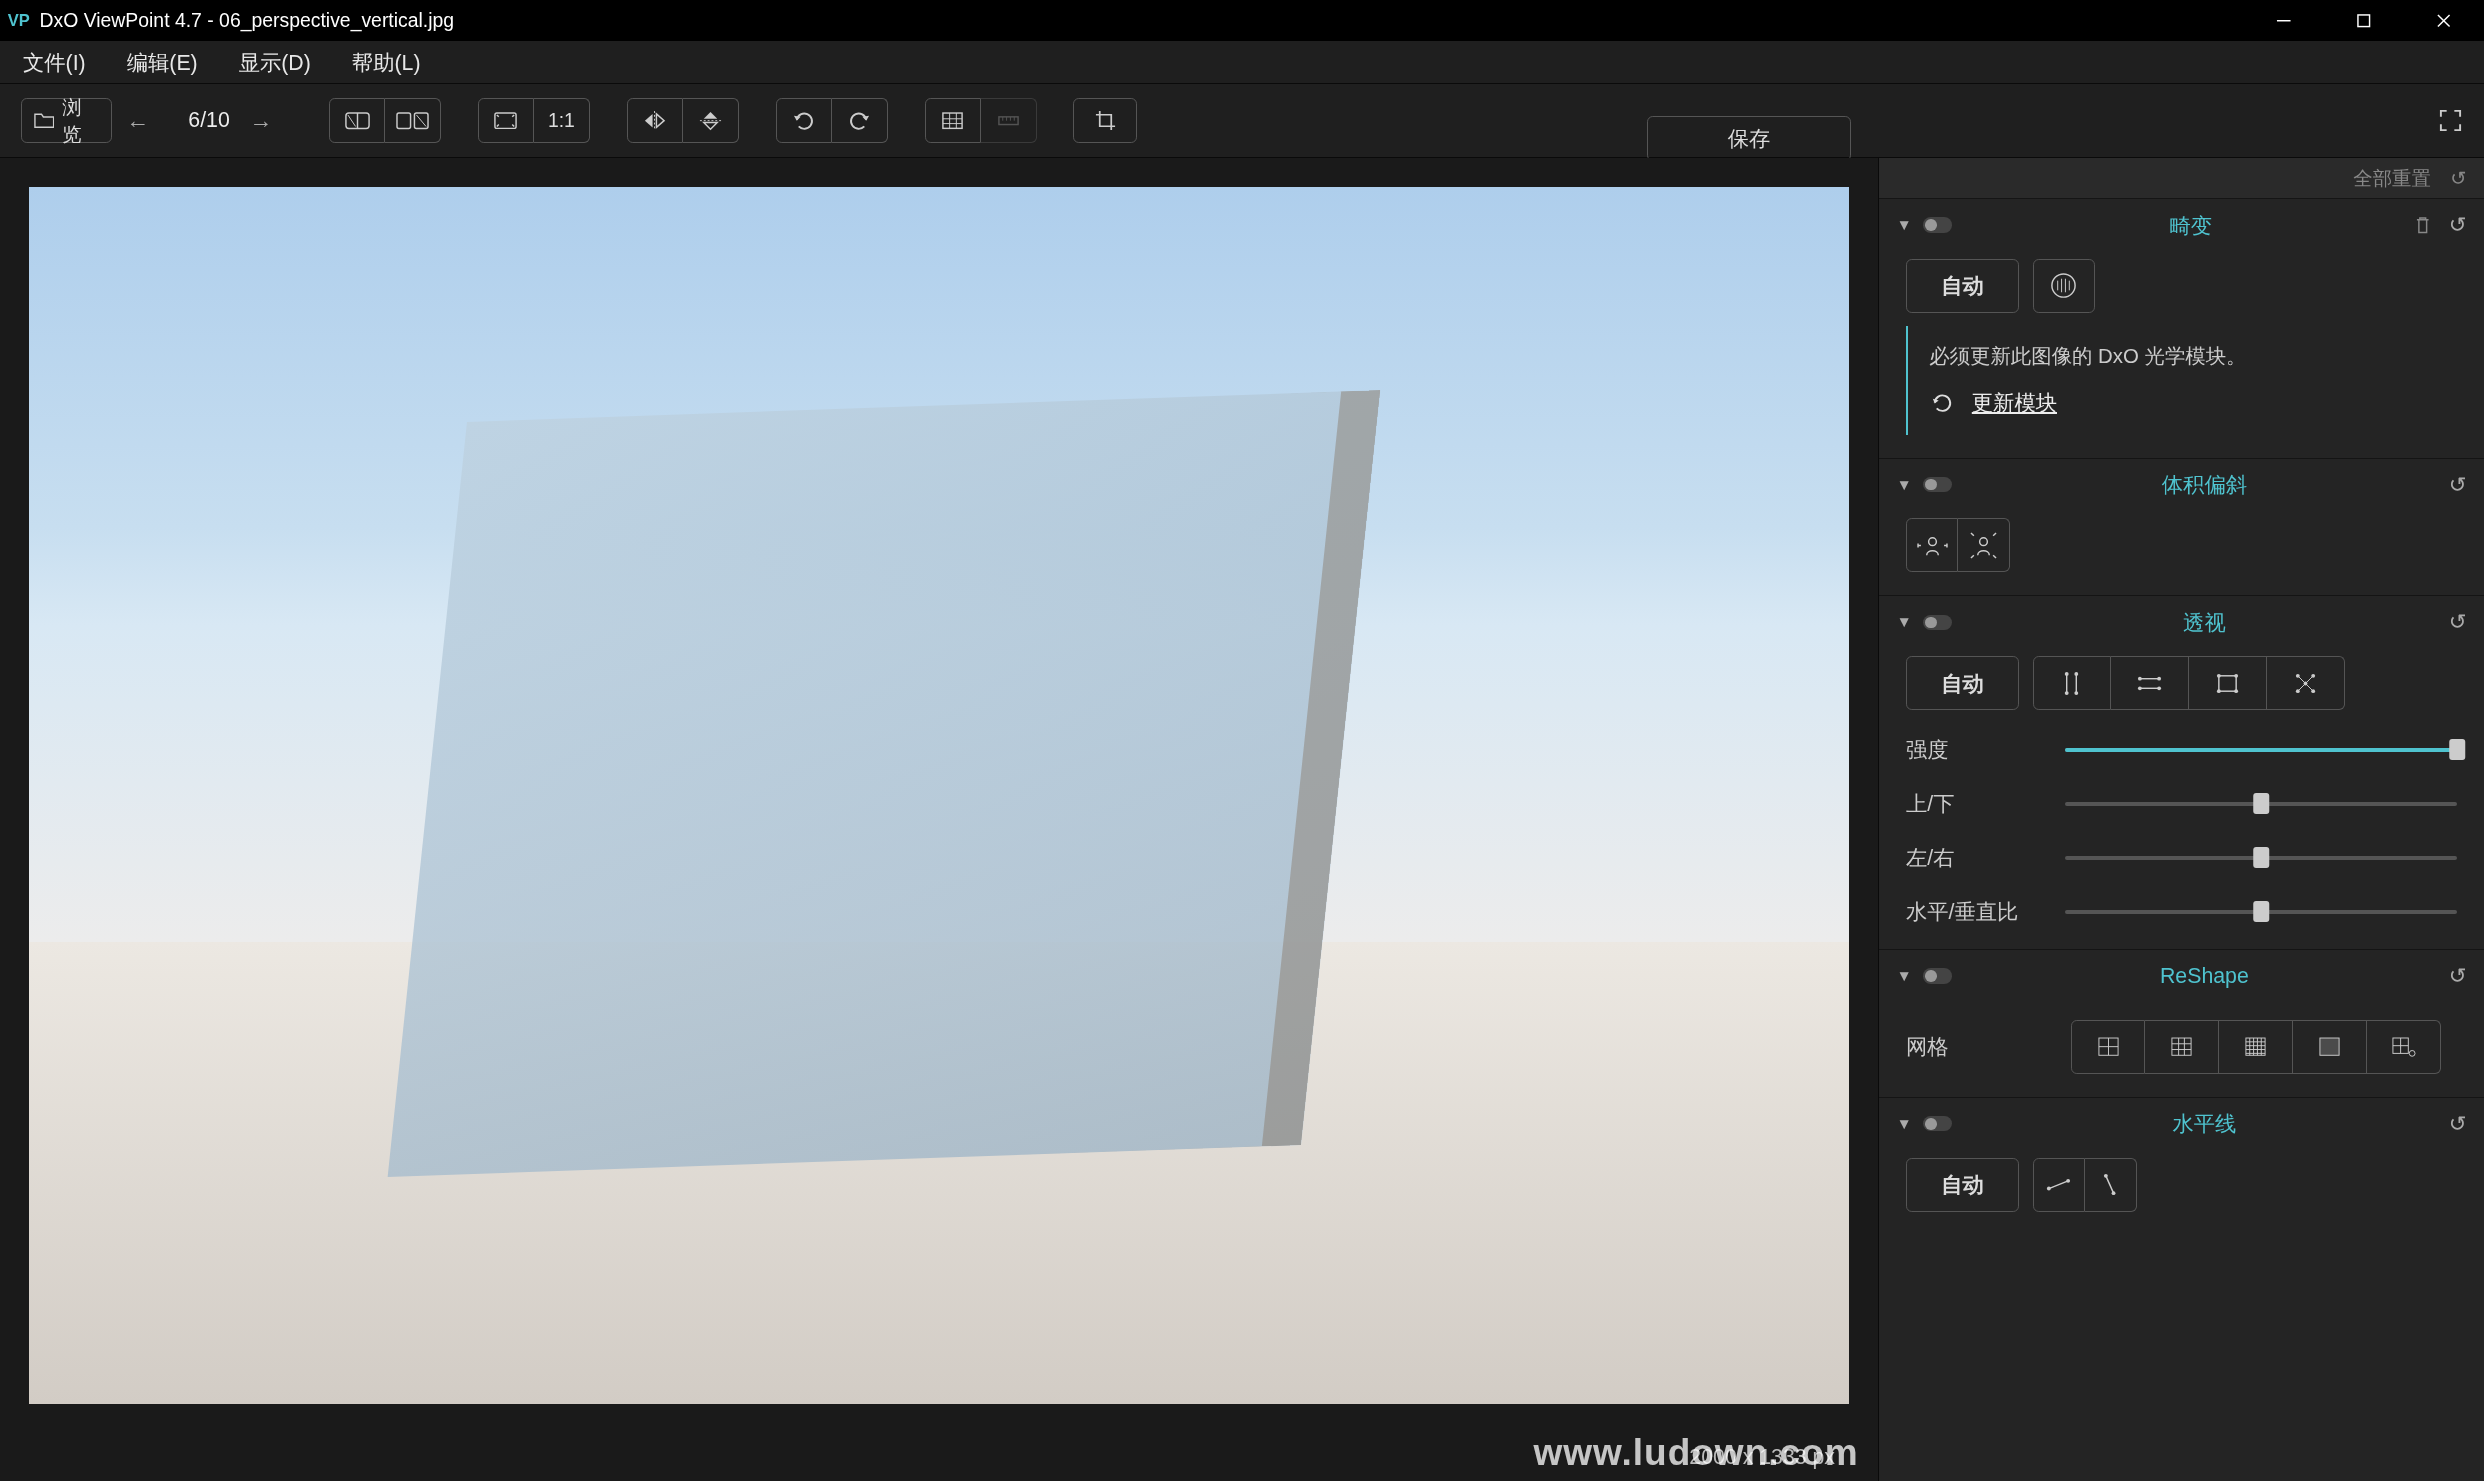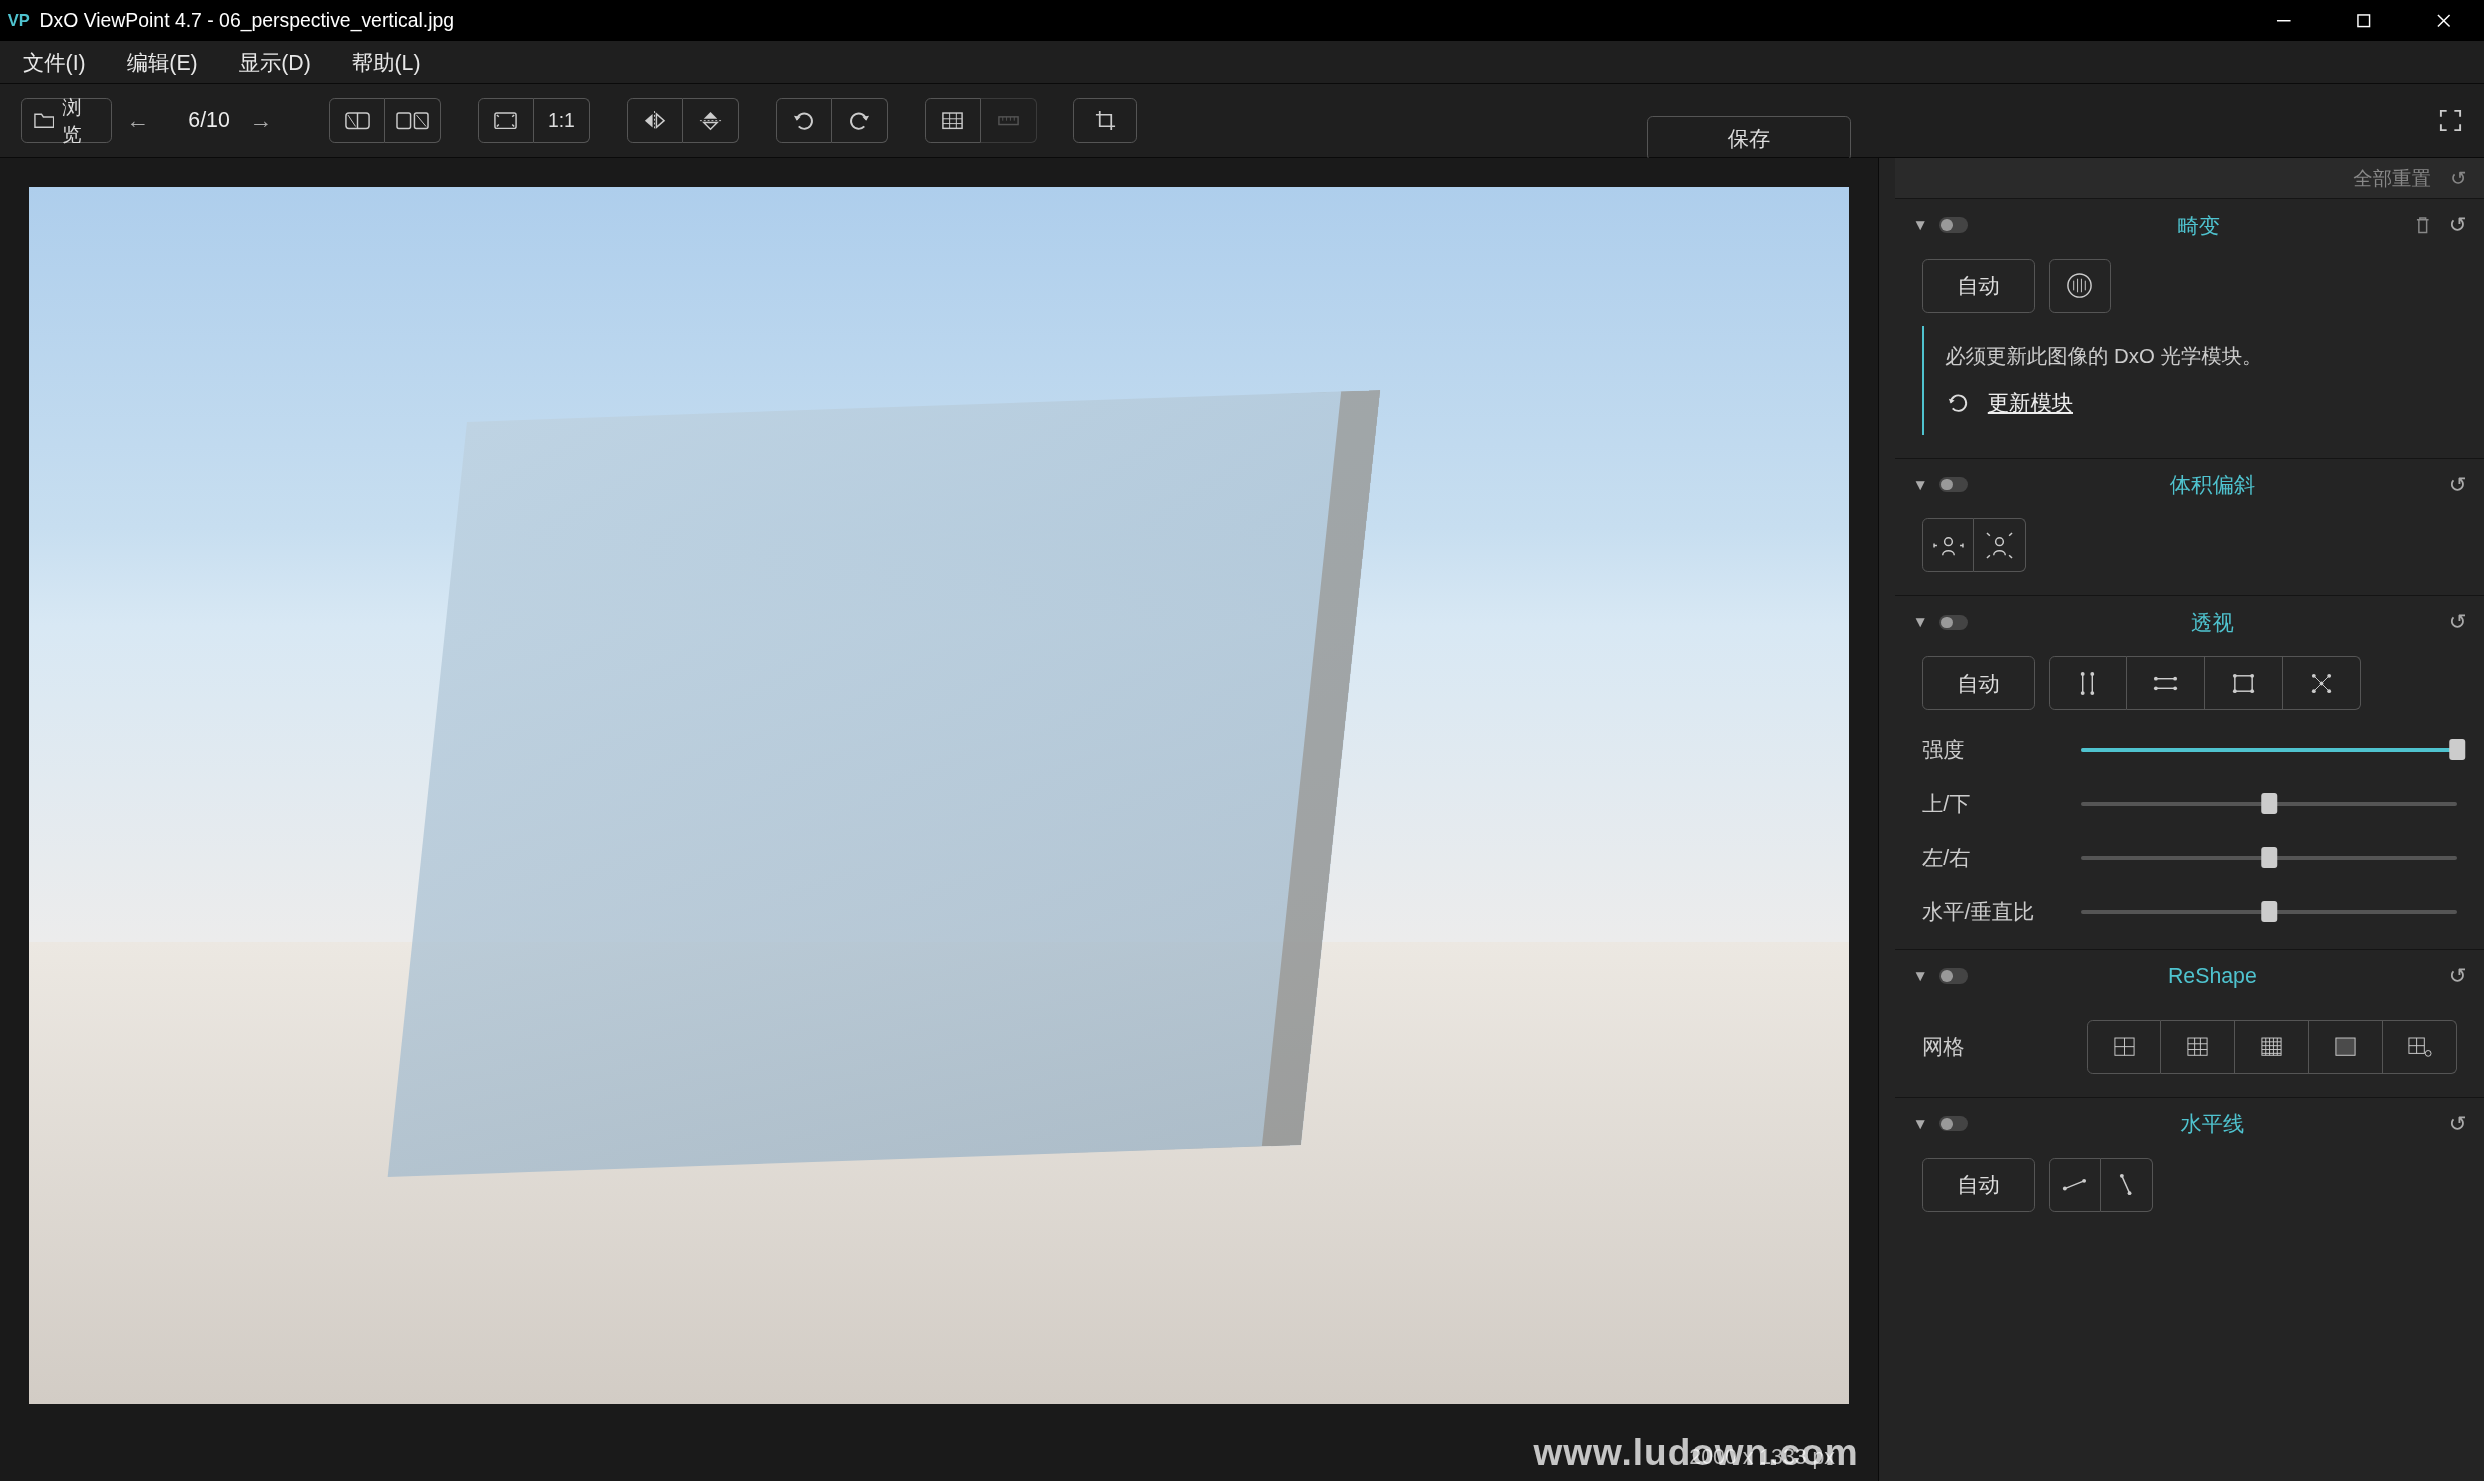--- a/index.html
+++ b/index.html
@@ -33,36 +33,36 @@
 
 
 .main { flex: 1; display: flex; overflow: hidden; }
 .canvas-area { flex: 1; background: #1a1a1a; display: flex; flex-direction: column; position: relative; }
 .canvas-img { margin: 29px; flex: 1; background: linear-gradient(180deg,#aeceec 0%,#c7def0 28%,#d8e8f4 36%,#ececec 62%,#cfc8c0 100%); position: relative; overflow:hidden;}
 .canvas-img::after { content:""; position:absolute; left:22%; top:18%; width:50%; height:62%; background:linear-gradient(160deg, rgba(190,210,225,0.85), rgba(150,175,195,0.7)); transform: skewX(-6deg) skewY(-2deg); box-shadow: inset -39px 0 0 rgba(130,110,90,0.4);}
 .canvas-img::before { content:""; position:absolute; bottom:0; left:0; right:0; height:38%; background:linear-gradient(180deg,#ece8e2 0%,#d2ccc5 100%);}
 .status-dim { height: 49px; display: flex; align-items: center; justify-content: flex-end; padding-right: 43px; color: #bbb; font-size: 21.3px; }
 
 
-.panel { width: 606px; background: #242424; border-left: 1px solid #0a0a0a; overflow-y: auto; padding-left: 16px; }
+.panel { width: 606px; background: #242424; border-left: 1px solid #0a0a0a; overflow-y: auto; }
 .panel-topbar { height: 41px; display: flex; align-items: center; justify-content: flex-end; padding-right: 17.5px; gap: 11.6px; background:#2a2a2a; border-bottom:1px solid #151515;}
 .panel-topbar span { color: #888; font-size: 19.4px; }
 .section { border-bottom: 1px solid #141414; padding: 0 0 23px 0; }
 .sec-header { height: 52px; display: flex; align-items: center; padding: 0 17.5px; }
 .sec-expand { color: #aaa; margin-right: 11.6px; font-size: 15.5px; }
 .sec-toggle { width: 29px; height: 15.5px; background: #444; border-radius: 7.8px; position: relative; margin-right: 15.5px; display:inline-flex; align-items:center;}
 .sec-toggle::after{ content:""; width:11.6px; height:11.6px; background:#999; border-radius:50%; margin-left:1.9px;}
 .sec-title { flex: 1; text-align: center; color: #4fc3cf; font-size: 21.3px; }
 .sec-reset { color: #aaa; font-size: 21.3px; margin-left: 7.8px; }
 .sec-del { color: #888; margin-right:9.7px; font-size:17.5px;}
 .sec-body { padding: 7.8px 27px 0 27px; }
 
 .btn-row { display: flex; gap: 13.6px; margin-bottom: 13.6px; }
 .p-btn { height: 54px; border: 1px solid #555; border-radius: 5.8px; background: transparent; color: #ddd; font-size: 21.3px; display: flex; align-items: center; justify-content: center; }
-.p-btn.auto { width: 113px; }
+.p-btn.auto { width: 113px; font-weight: bold; }
 .p-btn.sq { width: 62px; }
 .seg-group { display: flex; }
 .seg-group .p-btn { border-radius: 0; }
 .seg-group .p-btn:first-child { border-radius: 5.8px 0 0 5.8px; }
 .seg-group .p-btn:last-child { border-radius: 0 5.8px 5.8px 0; }
 .seg-group .p-btn + .p-btn { border-left: none; }
 .p-btn.seg-persp { width: 78px; }
 .p-btn.seg-sm { width: 52px; }
 
 .info-box { border-left: 2.9px solid #4fc3cf; padding: 13.6px 17.5px 17.5px 21.3px; margin: 13.6px 0 0 0; }

